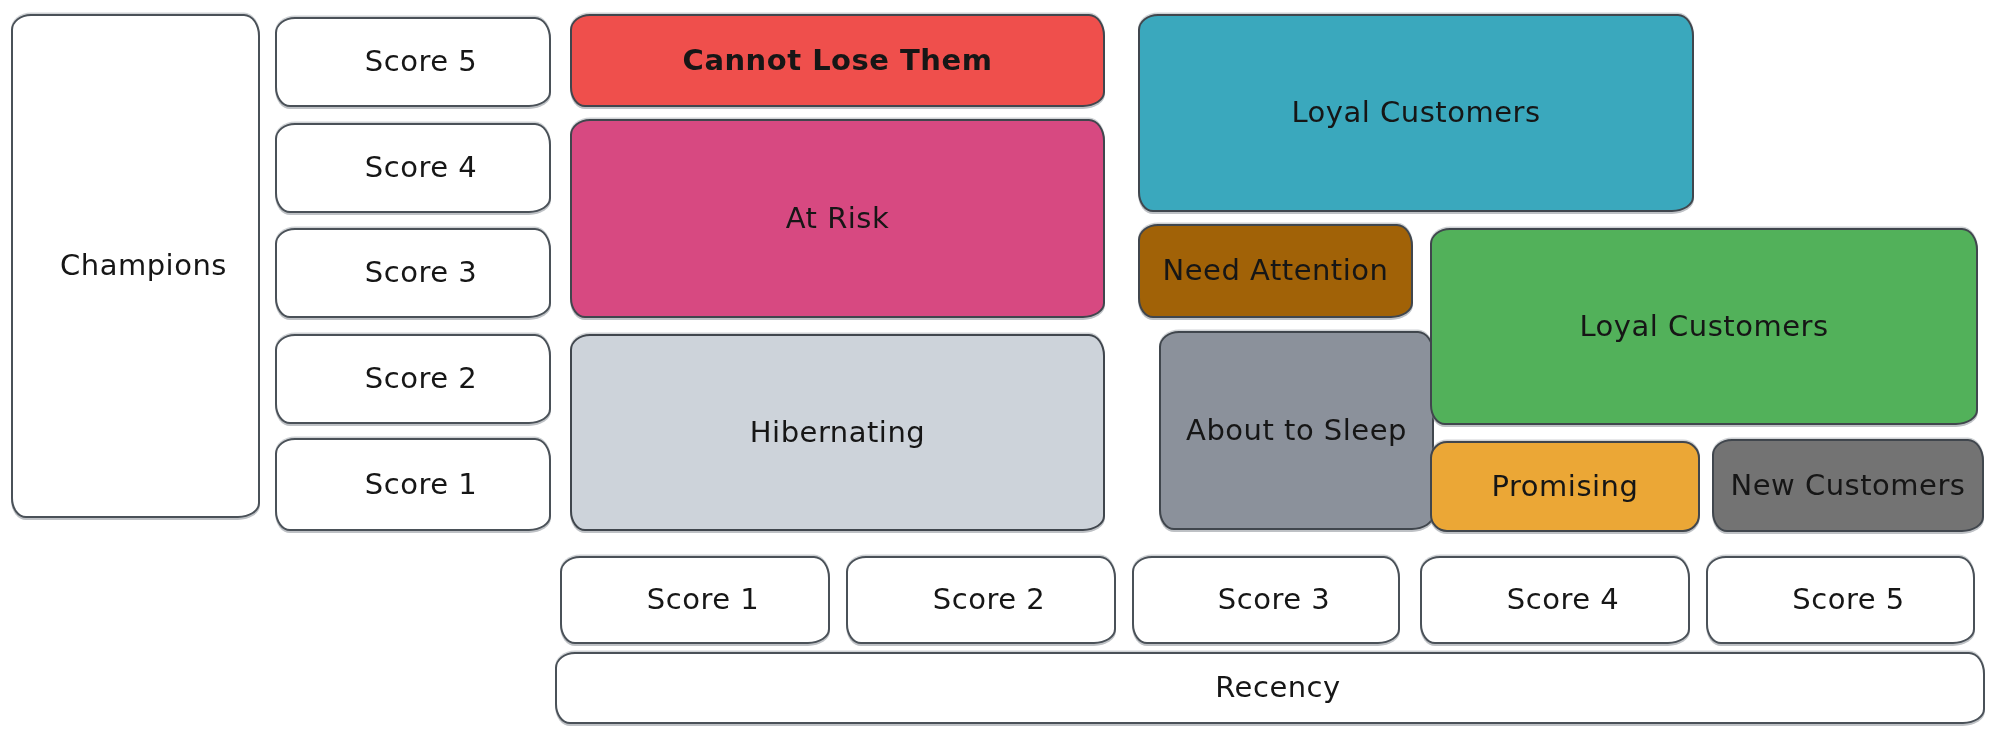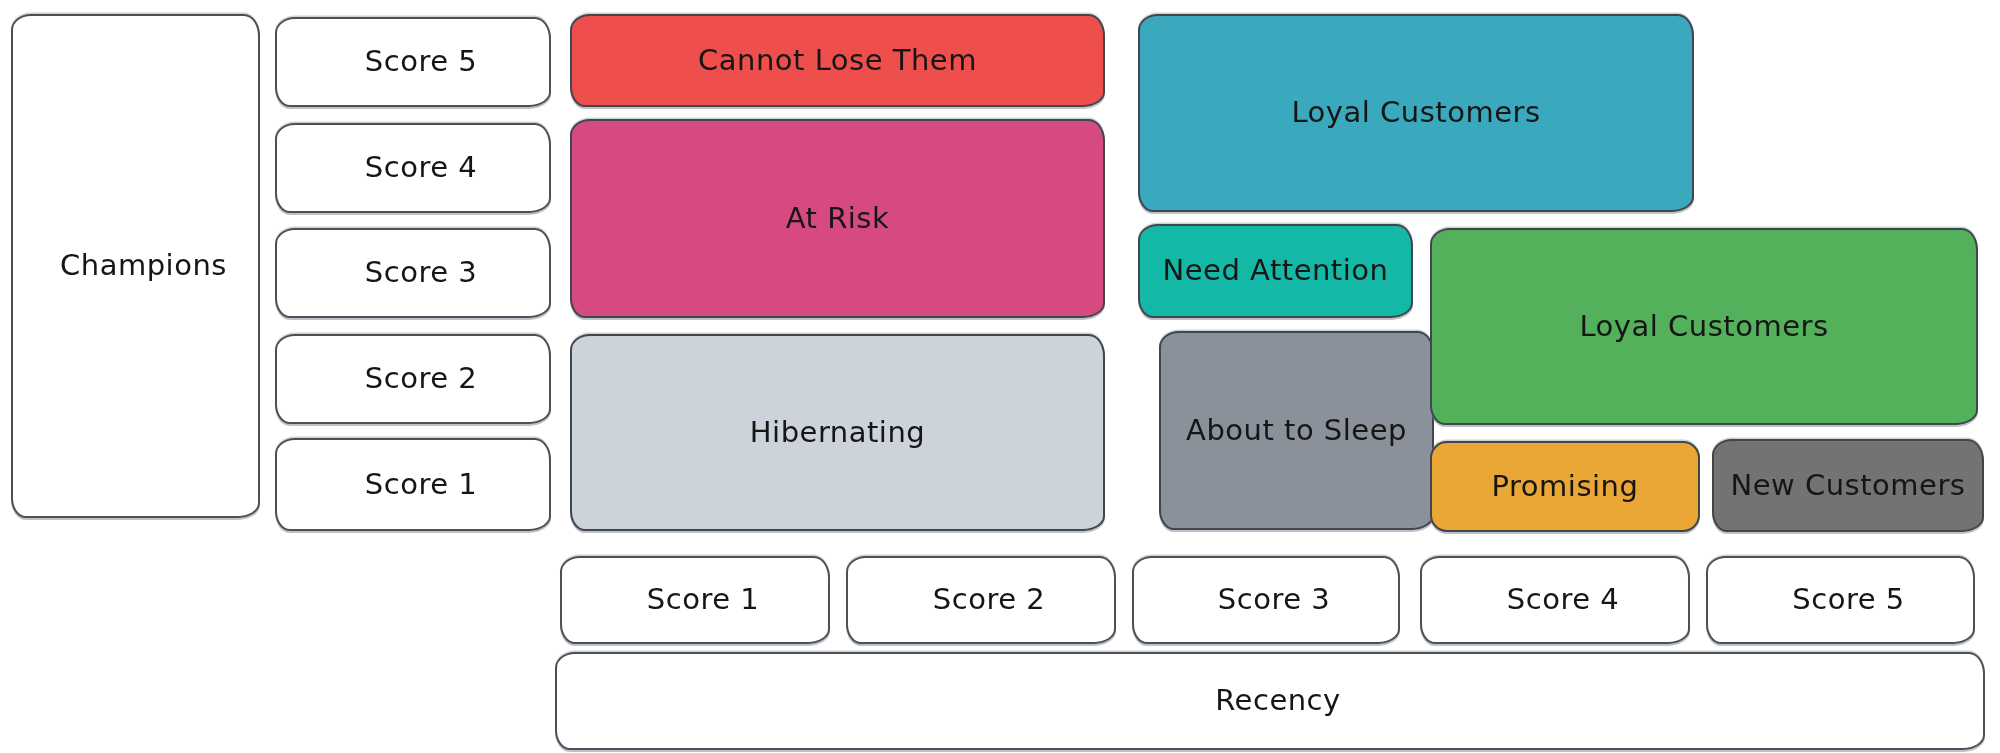--- a/index.html
+++ b/index.html
@@ -57,38 +57,38 @@
   <div class="box plain" style="left:275px; top:228px; width:276px; height:90px;">
     <span>Score 3</span>
   </div>
   <div class="box plain" style="left:275px; top:334px; width:276px; height:90px;">
     <span>Score 2</span>
   </div>
   <div class="box plain" style="left:275px; top:438px; width:276px; height:93px;">
     <span>Score 1</span>
   </div>
 
-  <div class="box" style="left: 570px; top: 14px; width: 535px; height: 93px; background-color: rgb(239, 79, 76);">
+  <div class="box" style="left: 570px; top: 14px; width: 535px; height: 93px; background-color: rgb(239, 79, 76); font-weight: bold;">
     <span>Cannot Lose Them</span>
   </div>
 
   <div class="box" style="left: 570px; top: 119px; width: 535px; height: 199px; background-color: rgb(215, 73, 129);">
     <span>At Risk</span>
   </div>
 
   <div class="box" style="left: 570px; top: 334px; width: 535px; height: 197px; background-color: rgb(205, 211, 218);">
     <span>Hibernating</span>
   </div>
 
   <div class="box" style="left: 1138px; top: 14px; width: 556px; height: 198px; background-color: rgb(58, 168, 189);">
     <span>Loyal Customers</span>
   </div>
 
 
-  <div class="box" style="left: 1138px; top: 224px; width: 275px; height: 94px; background-color: #14b8a6;">
+  <div class="box" style="left: 1138px; top: 224px; width: 275px; height: 94px; background-color: #a16207;">
     <span>Need Attention</span>
   </div>
 
   <div class="box" style="left: 1138px; top: 331px; width: 275px; height: 199px; background-color: rgb(139, 145, 155); margin-left: 21px;">
     <span>About to Sleep</span>
   </div>
 
   <div class="box" style="left: 1430px; top: 228px; width: 548px; height: 197px; background-color: rgb(82, 177, 90);">
     <span>Loyal Customers</span>
   </div>
@@ -110,17 +110,17 @@
   <div class="box plain" style="left:1132px; top:556px; width:268px; height:88px;">
     <span>Score 3</span>
   </div>
   <div class="box plain" style="left:1420px; top:556px; width:270px; height:88px;">
     <span>Score 4</span>
   </div>
   <div class="box plain" style="left:1706px; top:556px; width:269px; height:88px;">
     <span>Score 5</span>
   </div>
 
-  <div class="box plain" style="left:555px; top:652px; width:1430px; height:98px;">
+  <div class="box plain" style="left:555px; top:652px; width:1430px; height:72px;">
     <span>Recency</span>
   </div>
 
 </div>
 
 </body></html>

